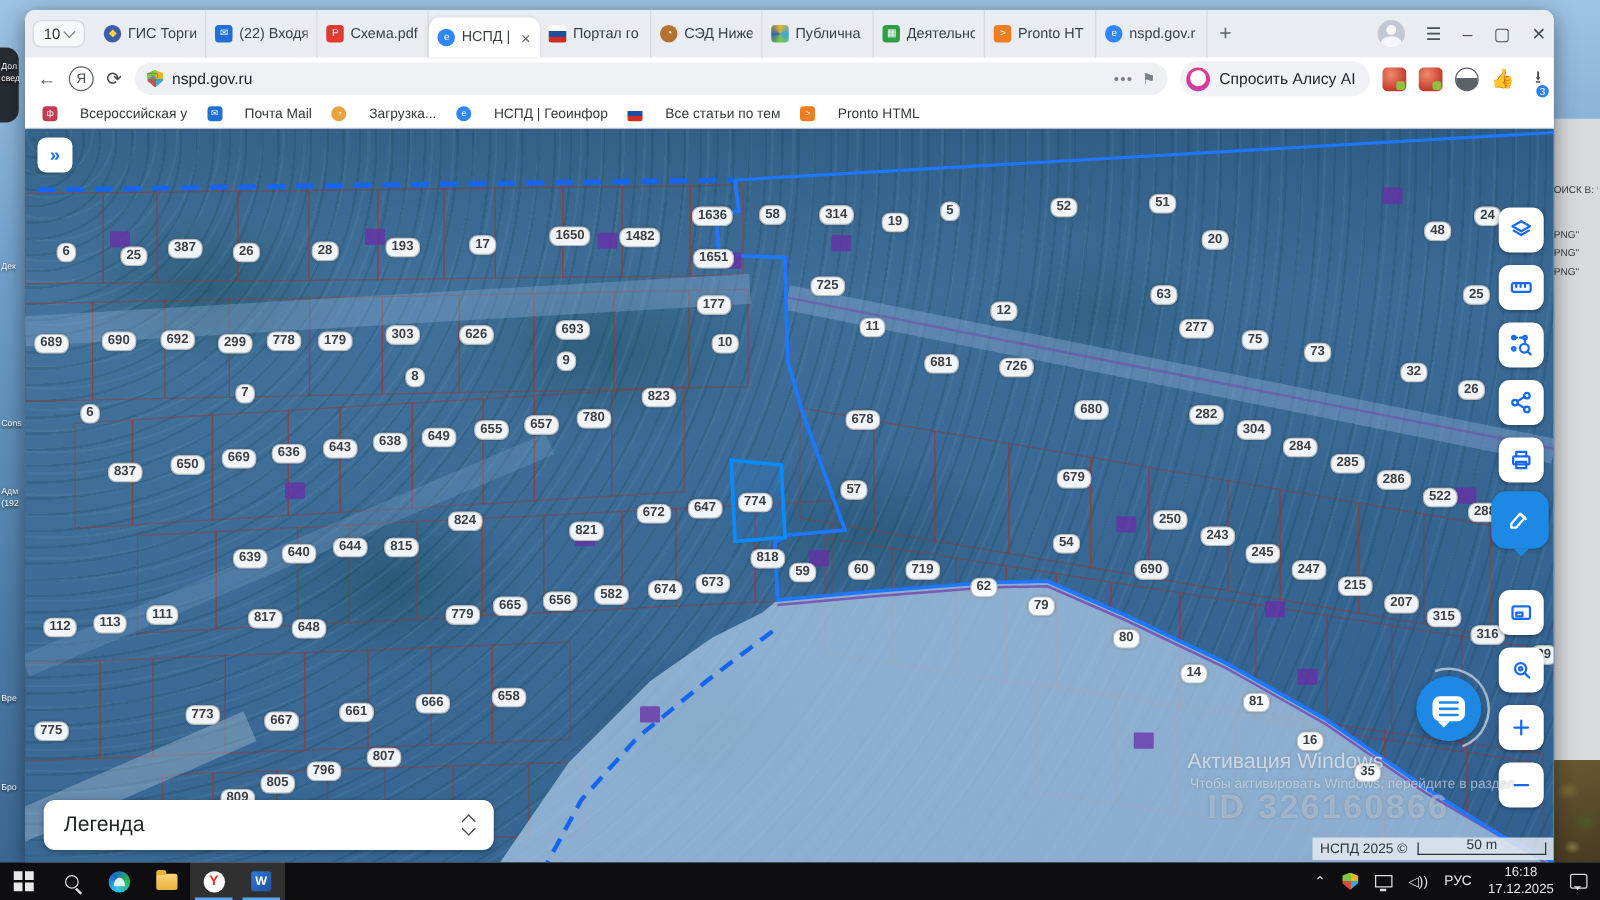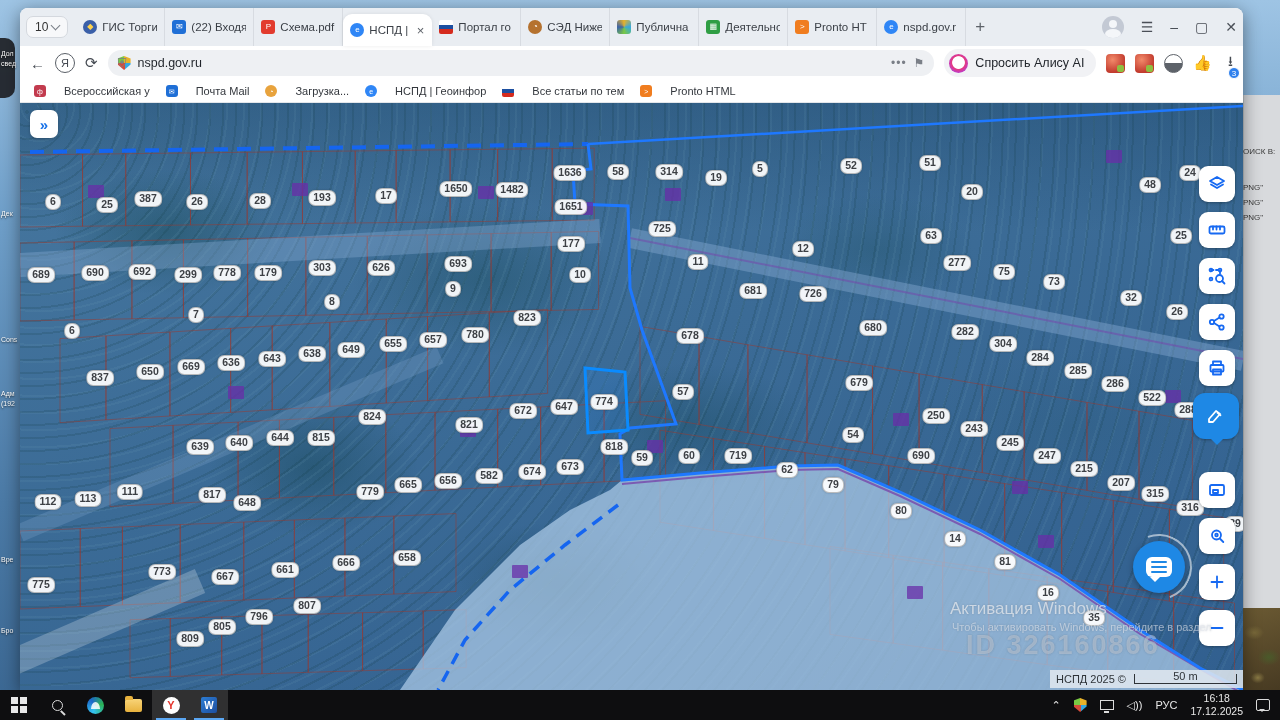--- a/index.html
+++ b/index.html
@@ -584,20 +584,27 @@
             </svg>
           </div>
         </div>
       <div id="chat-fab">
         <div class="bub">
             <i></i>
             <i></i>
             <i></i>
           </div>
       </div>
+      <div id="legend">
+        <span class="t">Легенда</span>
+        <span class="udchev">
+            <span class="c up"></span>
+            <span class="c dn"></span>
+          </span>
+      </div>
       <div id="scalebar">
         <span>НСПД 2025 ©</span>
         <span id="scaleline">
           <span>50 m</span>
         </span>
       </div>
       <div class="wm" id="wm1">Активация Windows</div>
       <div class="wm" id="wm2">Чтобы активировать Windows, перейдите в раздел</div>
       <div class="wm" id="wm3">ID 326160866</div>
     </div>

